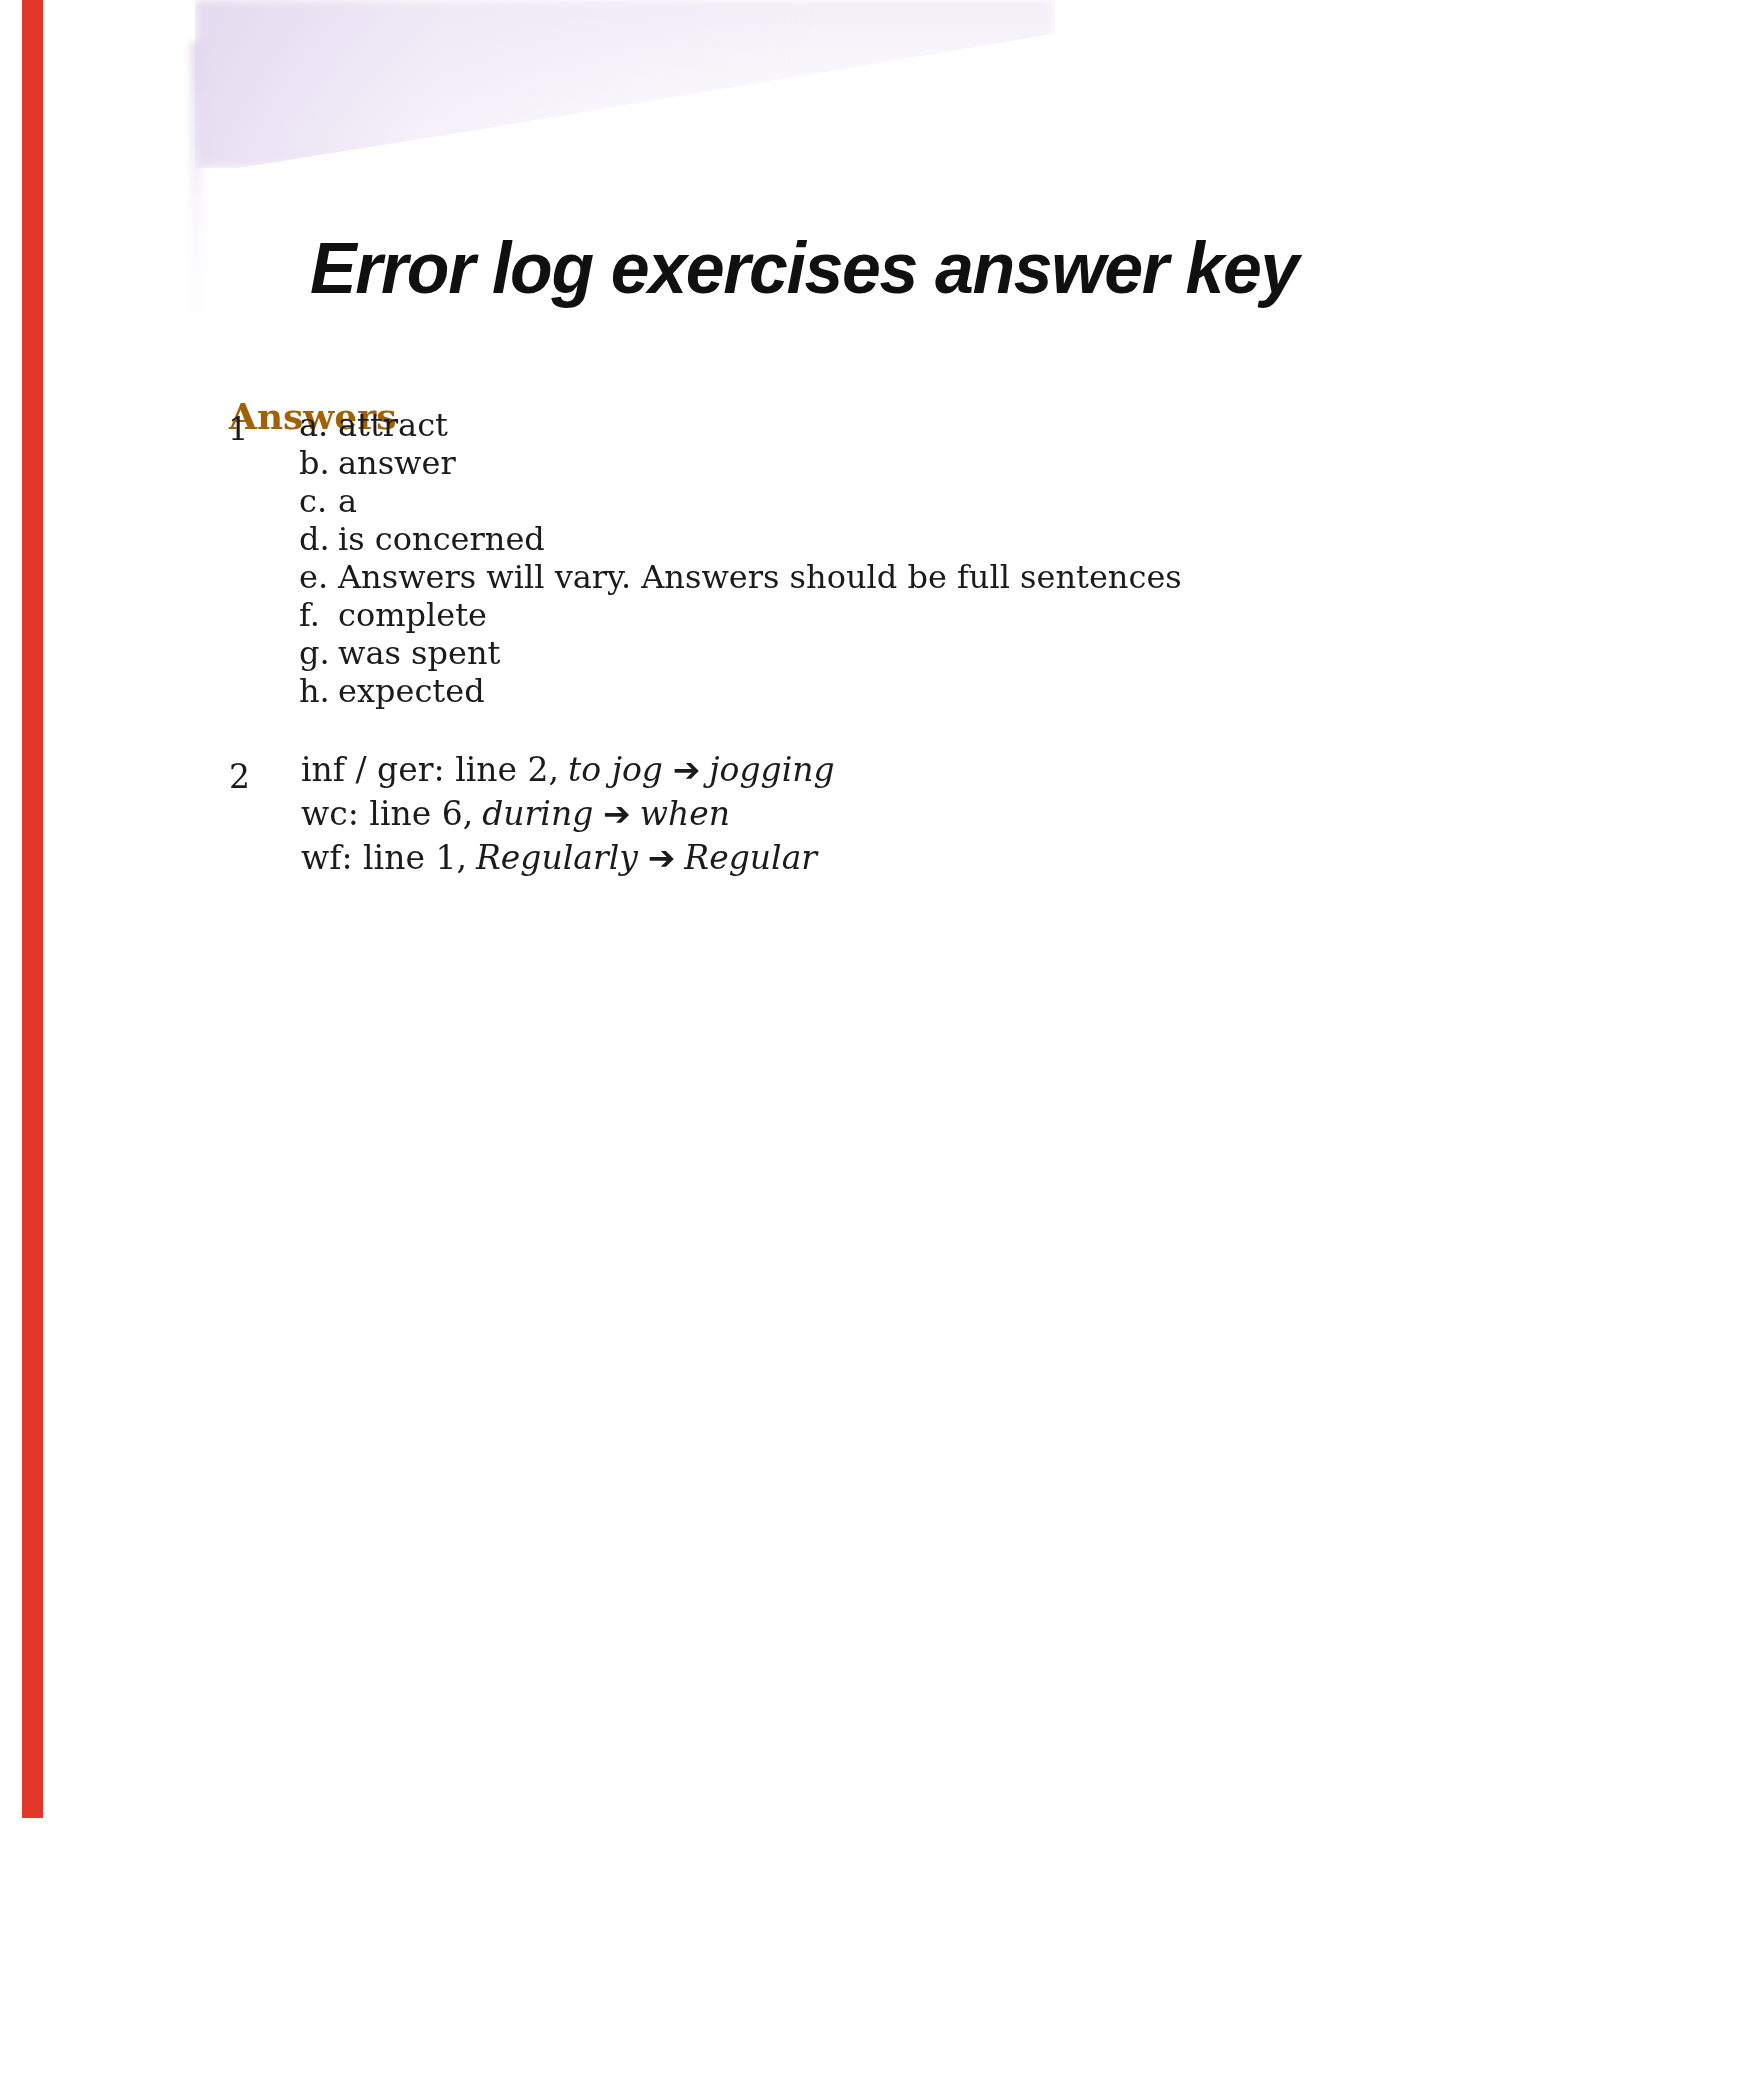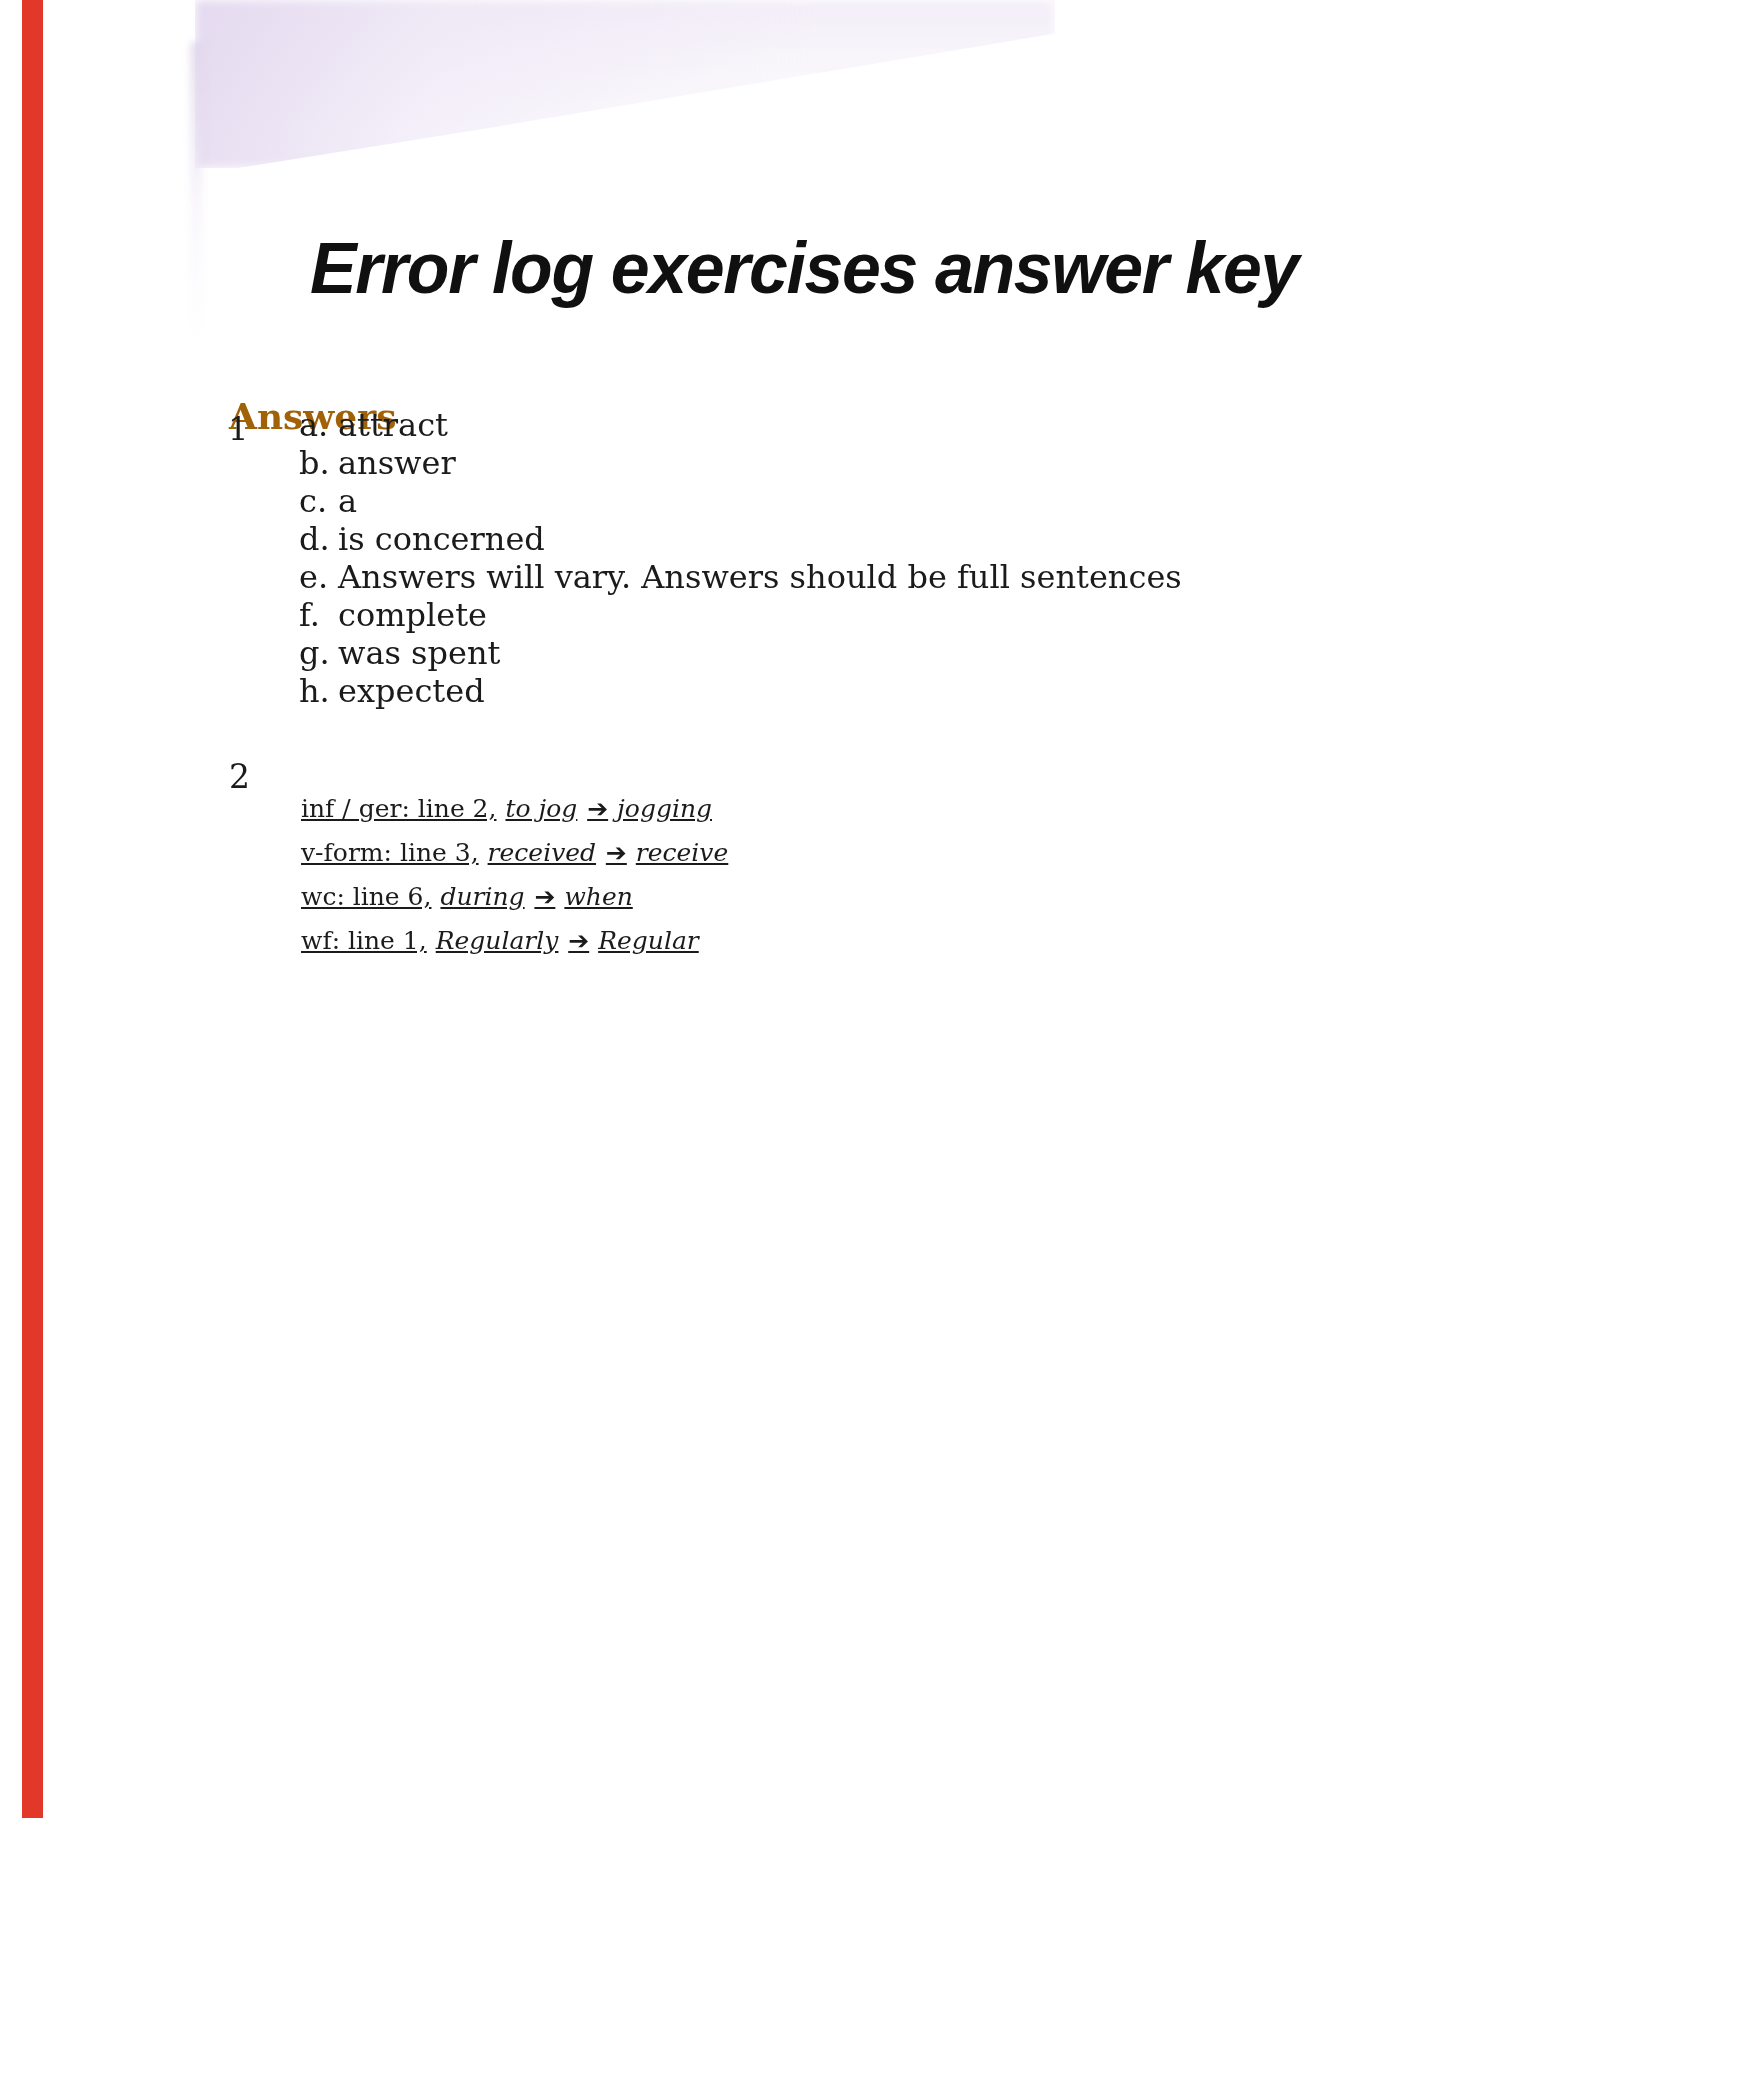--- a/index.html
+++ b/index.html
@@ -72,25 +72,24 @@
     left: 299px; top: 406px;
     font-size: 32px;
     line-height: 38px;
     white-space: nowrap;
   }
   .answer-row { display: flex; }
   .item-letter { display: inline-block; width: 39px; flex: 0 0 39px; }
 
   .ex2-list {
     position: absolute;
-    left: 301px; top: 787px;
-    font-size: 25px;
+    left: 301px; top: 748px;
+    font-size: 33px;
     line-height: 44px;
     white-space: nowrap;
-    text-decoration: underline;
   }
   .correction-row { display: block; }
   .err, .fix { font-style: italic; }
   .err { margin-left: 9px; }
   .fix { margin-left: 9px; }
   .arrow {
     margin-left: 9.8px;
     font-family: "DejaVu Sans", sans-serif;
     font-weight: bold;
     font-style: normal;
@@ -147,23 +146,20 @@
     </div>
   </div>
 
   <div class="ex-number ex2-number">2</div>
 
   <div class="ex2-list">
     <div class="correction-row">
       <span class="label">inf / ger: line 2,</span><span class="err">to jog</span><span class="arrow">➔</span><span class="fix">jogging</span>
     </div>
     <div class="correction-row">
-      <span class="label">v-form: line 3,</span><span class="err">received</span><span class="arrow">➔</span><span class="fix">receive</span>
-    </div>
-    <div class="correction-row">
       <span class="label">wc: line 6,</span><span class="err">during</span><span class="arrow">➔</span><span class="fix">when</span>
     </div>
     <div class="correction-row">
       <span class="label">wf: line 1,</span><span class="err">Regularly</span><span class="arrow">➔</span><span class="fix">Regular</span>
     </div>
   </div>
 
 </div>
 
 

